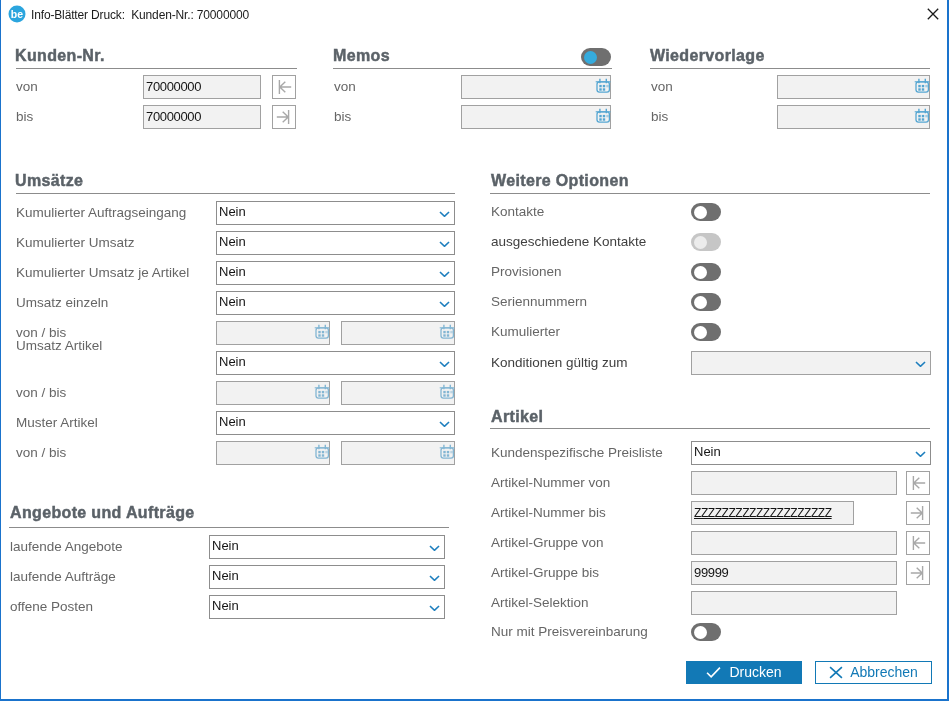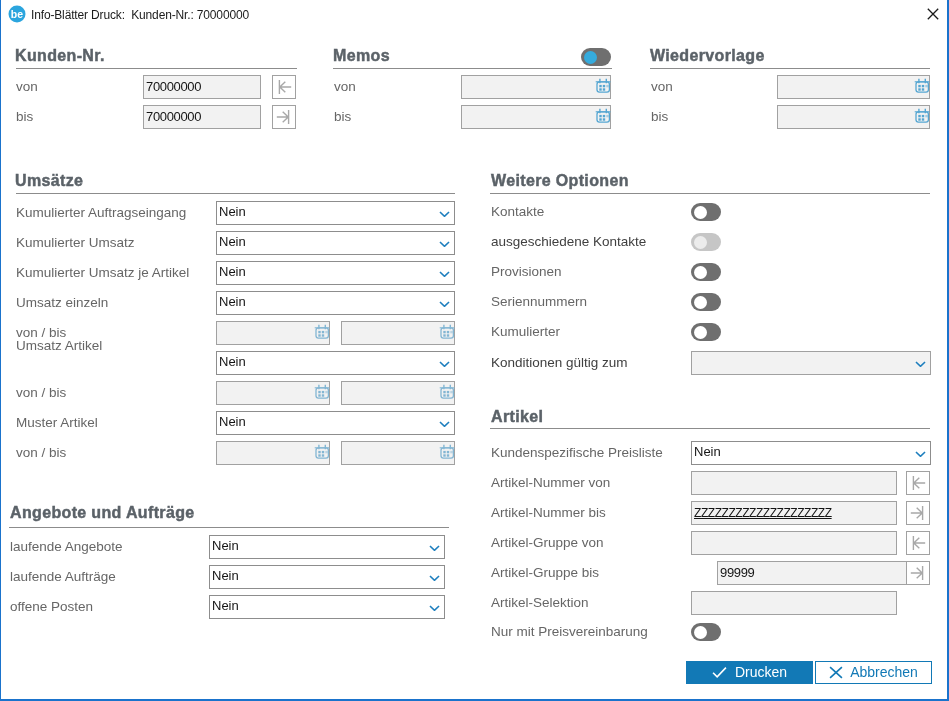--- a/index.html
+++ b/index.html
@@ -200,43 +200,43 @@
       <use href="#chev"></use>
     </svg></div>
 <div class="lbl " style="left:491px;top:473px">Artikel-Nummer von</div>
 <div class="inp" style="left:691px;top:470.5px;width:206px;"></div>
 <div class="btn24" style="left:906px;top:470.5px">
     <svg width="16" height="16" viewBox="0 0 16 16">
       <use href="#arrL"></use>
     </svg>
   </div>
 <div class="lbl " style="left:491px;top:503px">Artikel-Nummer bis</div>
-<div class="inp" style="left:691px;top:500.5px;width:206px;"><span style="text-decoration:underline;font-size:12px;letter-spacing:-0.45px">ZZZZZZZZZZZZZZZZZZZZ</span></div>
+<div class="inp" style="left:691px;top:500.5px;width:163px;"><span style="text-decoration:underline;font-size:12px;letter-spacing:-0.45px">ZZZZZZZZZZZZZZZZZZZZ</span></div>
 <div class="btn24" style="left:906px;top:500.5px">
     <svg width="16" height="16" viewBox="0 0 16 16">
       <use href="#arrR"></use>
     </svg>
   </div>
 <div class="lbl " style="left:491px;top:533px">Artikel-Gruppe von</div>
 <div class="inp" style="left:691px;top:530.5px;width:206px;"></div>
 <div class="btn24" style="left:906px;top:530.5px">
     <svg width="16" height="16" viewBox="0 0 16 16">
       <use href="#arrL"></use>
     </svg>
   </div>
 <div class="lbl " style="left:491px;top:563px">Artikel-Gruppe bis</div>
-<div class="inp" style="left:691px;top:560.5px;width:206px;margin-left:26px;">99999</div>
+<div class="inp" style="left:691px;top:560.5px;width:206px;">99999</div>
 <div class="btn24" style="left:906px;top:560.5px">
     <svg width="16" height="16" viewBox="0 0 16 16">
       <use href="#arrR"></use>
     </svg>
   </div>
 <div class="lbl " style="left:491px;top:593px">Artikel-Selektion</div>
 <div class="inp" style="left:691px;top:590.5px;width:206px;"></div>
 <div class="lbl " style="left:491px;top:622px">Nur mit Preisvereinbarung</div>
 <div class="tog " style="left:691px;top:623px">
     <i></i>
   </div>
-<div class="a" style="left:686px;top:661px;width:127px;height:23px;background:#1279b6;color:#fff;font-size:14px;line-height:23px;text-align:center"><svg style="vertical-align:-2px;margin-right:8px" width="15" height="13" viewBox="0 0 14 12">
+<div class="a" style="left:686px;top:661px;width:116px;height:23px;background:#1279b6;color:#fff;font-size:14px;line-height:23px;text-align:center"><svg style="vertical-align:-2px;margin-right:8px" width="15" height="13" viewBox="0 0 14 12">
       <path d="M1 6.2 L4.8 10 L13 1.5" fill="none" stroke="#fff" stroke-width="1.5"></path>
     </svg>Drucken</div>
 <div class="a" style="left:815px;top:661px;width:117px;height:23px;background:#fff;border:1px solid #1279b6;color:#1279b6;font-size:14px;line-height:21px;text-align:center"><svg style="vertical-align:-2px;margin-right:7px" width="14" height="13" viewBox="0 0 13 12">
       <path d="M1 1 L12 11 M12 1 L1 11" fill="none" stroke="#1279b6" stroke-width="1.5"></path>
     </svg>Abbrechen</div>
 </body></html>

